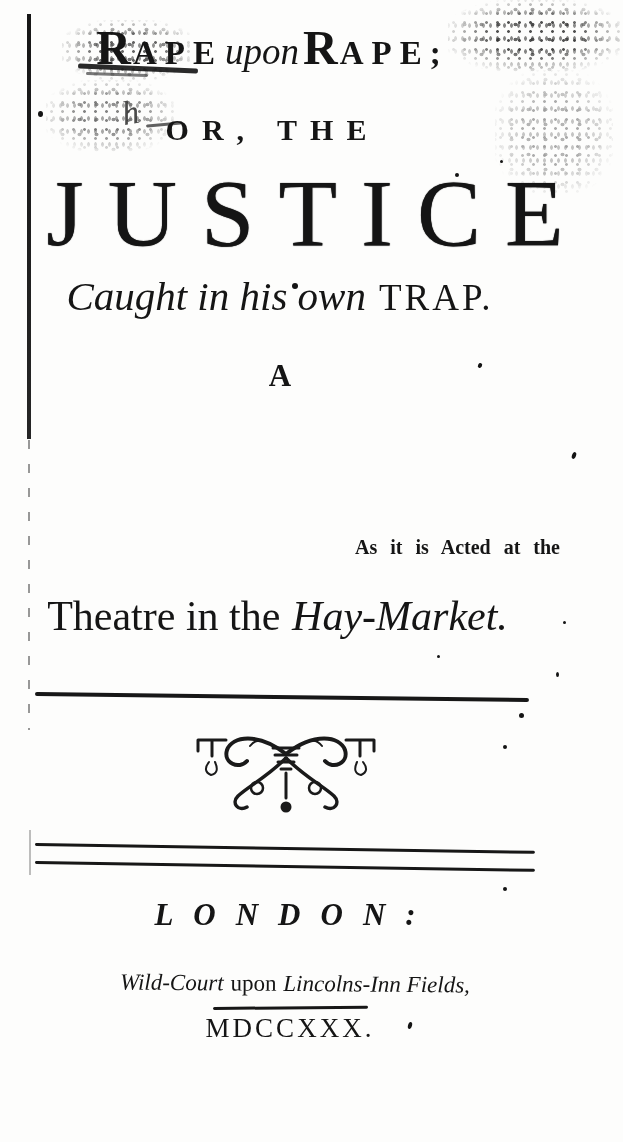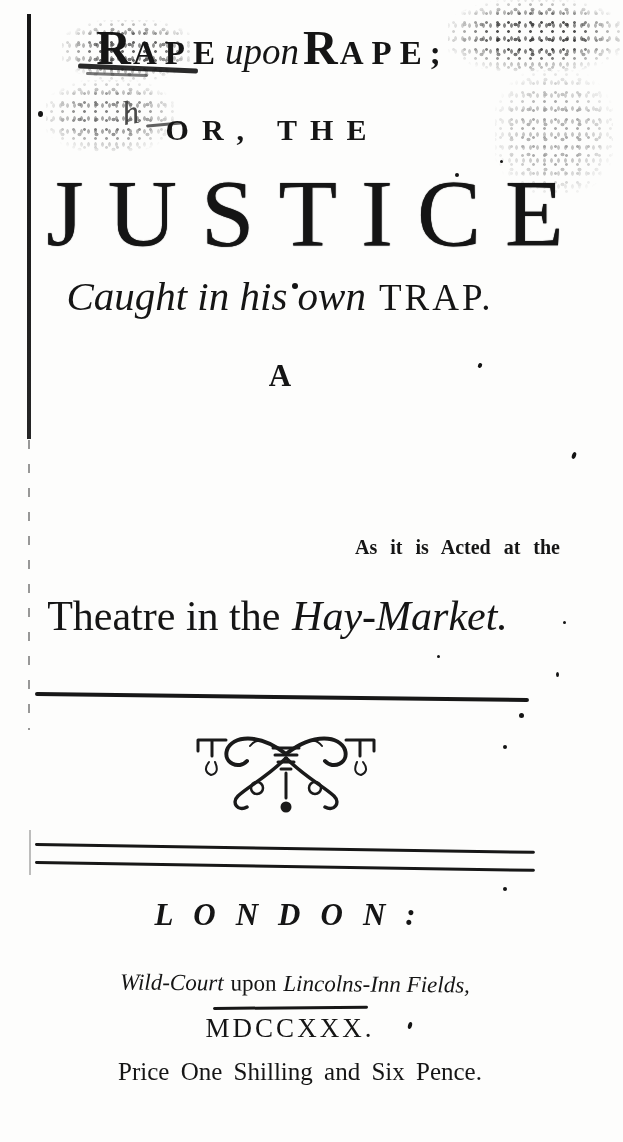--- a/index.html
+++ b/index.html
@@ -138,21 +138,20 @@
   <div class="abs london">LONDON:</div>
 
 
   <div class="abs imprint2">
     <span class="it">Wild-Court</span><span class="rm">upon</span><span class="it">Lincolns-Inn Fields,</span>
   </div>
 
   <div class="abs rule rule3"></div>
   <div class="abs date">MDCCXXX.</div>
 
-  <div class="abs price">Price One Shilling and Six Pence.</div>
 
   <div class="abs speck" style="top:452px;left:572px;width:4px;height:7px;transform:rotate(20deg);"></div>
   <div class="abs speck" style="top:173px;left:455px;width:4px;height:4px;"></div>
   <div class="abs speck" style="top:160px;left:500px;width:3px;height:3px;"></div>
   <div class="abs speck" style="top:655px;left:437px;width:3px;height:3px;"></div>
   <div class="abs speck" style="top:621px;left:563px;width:3px;height:3px;"></div>
   <div class="abs speck" style="top:672px;left:556px;width:3px;height:5px;"></div>
   <div class="abs speck" style="top:713px;left:519px;width:5px;height:5px;"></div>
   <div class="abs speck" style="top:745px;left:503px;width:4px;height:4px;"></div>
   <div class="abs speck" style="top:887px;left:503px;width:4px;height:4px;"></div>

